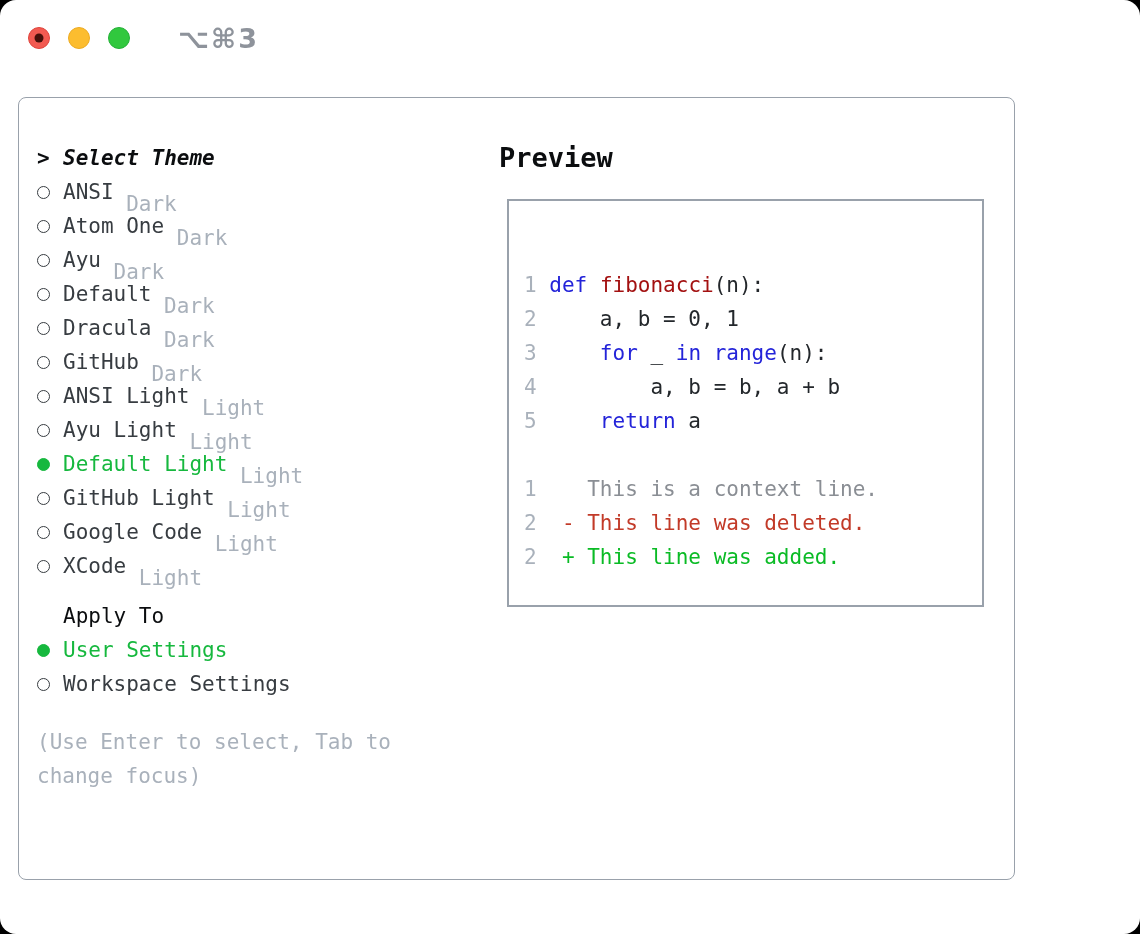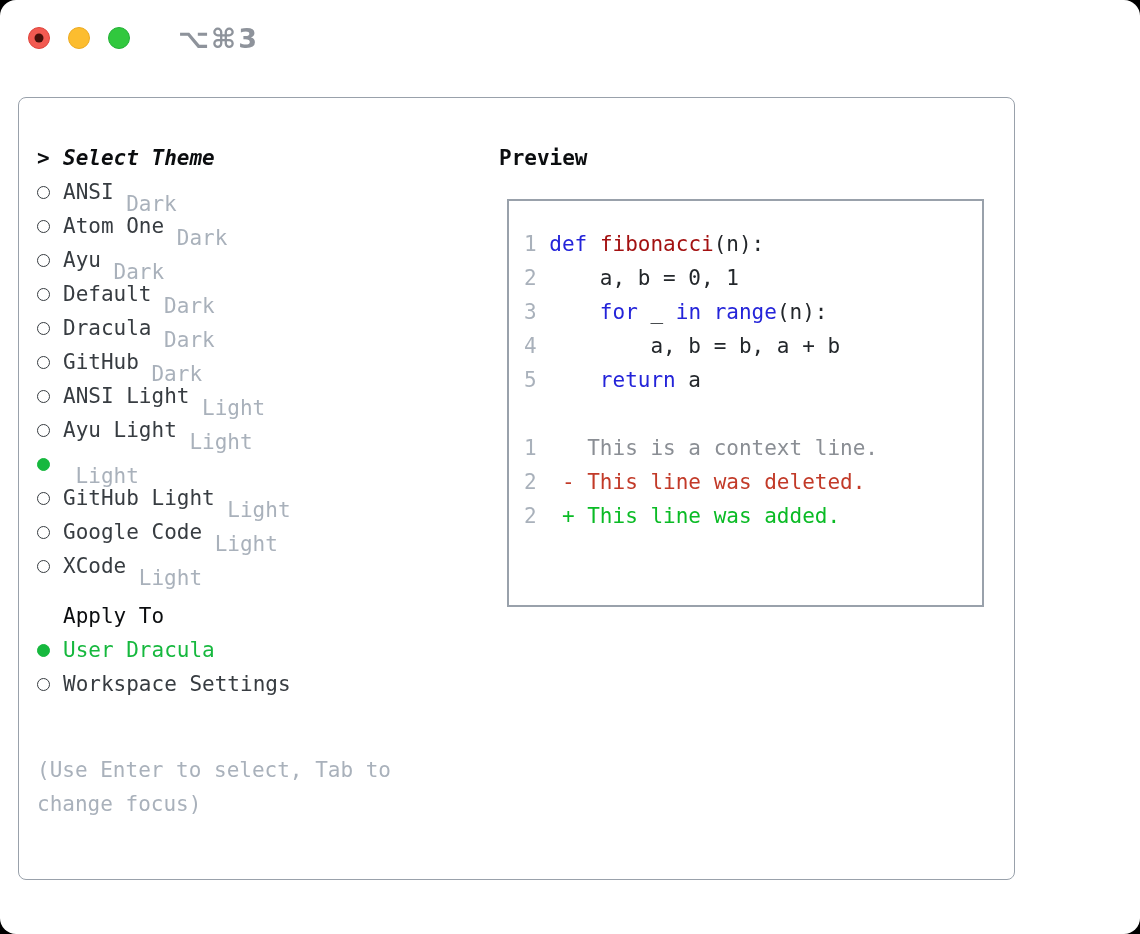--- a/index.html
+++ b/index.html
@@ -42,29 +42,29 @@
   .marker { width:26px; display:inline-flex; align-items:center; }
   .cursor { font-weight:bold; color:var(--c-header); }
   .header-text { font-weight:bold; color:var(--c-header);font-style:italic; }
   .dot { width:13px; height:13px; border:1.5px solid var(--c-text); border-radius:50%; }
   .item .name { color:var(--c-text); }
   .item .variant { color:var(--c-muted); margin-left:12.6px;margin-top:24px; }
   .item.selected .name { color:var(--c-selected_green); }
   .item.selected .dot { background:var(--c-selected_green); border-color:var(--c-selected_green); }
   .item { cursor:pointer; }
   .apply-header { margin-top:16px; height:34px; display:flex; align-items:center; padding-left:26px; color:var(--c-header); }
-  .hint { margin-top:52px; width:375px; color:var(--c-muted); font-size:21px; line-height:34px; }
+  .hint { margin-top:24px; width:375px; color:var(--c-muted); font-size:21px; line-height:34px; }
   
   .right-col { position:absolute; left:480px; top:43px; }
-  .preview-header { height:34px; line-height:34px; font-size:21px; font-weight:bold; color:var(--c-header); }
+  .preview-header { height:34px; line-height:34px; font-size:27px; font-weight:bold; color:var(--c-header); }
   .preview-frame {
     margin-left:8px; margin-top:24px;
     width:477px; height:408px;
     border:2px solid var(--c-border);
-    padding:26px 10px 0 15px;
+    padding:67px 10px 0 15px;
     background:#fff;
     overflow:hidden;
   }
   .pline { white-space:pre; font-size:21px; line-height:34px; min-height:34px; color:var(--c-plain); }
   .ln { display:inline-block; width:2ch; color:var(--c-line_number); }
   .seg-keyword  { color:var(--c-keyword); }
   .seg-function { color:var(--c-function_name); }
   .seg-plain    { color:var(--c-plain); }
   .seg-context  { color:var(--c-context); }
   .seg-deleted  { color:var(--c-deleted);text-align:center; }
@@ -107,36 +107,36 @@
       <div class="line item">
         <span class="marker"><span class="dot"></span></span><span class="name">GitHub</span><span class="variant">Dark</span>
       </div>
       <div class="line item">
         <span class="marker"><span class="dot"></span></span><span class="name">ANSI Light</span><span class="variant">Light</span>
       </div>
       <div class="line item">
         <span class="marker"><span class="dot"></span></span><span class="name">Ayu Light</span><span class="variant">Light</span>
       </div>
       <div class="line item selected">
-        <span class="marker"><span class="dot"></span></span><span class="variant">Light</span>
+        <span class="marker"><span class="dot"></span></span><span class="name">Default Light</span><span class="variant">Light</span>
       </div>
       <div class="line item">
         <span class="marker"><span class="dot"></span></span><span class="name">GitHub Light</span><span class="variant">Light</span>
       </div>
       <div class="line item">
         <span class="marker"><span class="dot"></span></span><span class="name">Google Code</span><span class="variant">Light</span>
       </div>
       <div class="line item">
         <span class="marker"><span class="dot"></span></span><span class="name">XCode</span><span class="variant">Light</span>
       </div>
 
       <div class="apply-header">Apply To</div>
 
       <div class="line item selected">
-        <span class="marker"><span class="dot"></span></span><span class="name">User Dracula</span>
+        <span class="marker"><span class="dot"></span></span><span class="name">User Settings</span>
       </div>
       <div class="line item">
         <span class="marker"><span class="dot"></span></span><span class="name">Workspace Settings</span>
       </div>
 
       <div class="hint">(Use Enter to select, Tab to change focus)</div>
     </div>
 
     <div class="right-col">
       <div class="preview-header">Preview</div>

